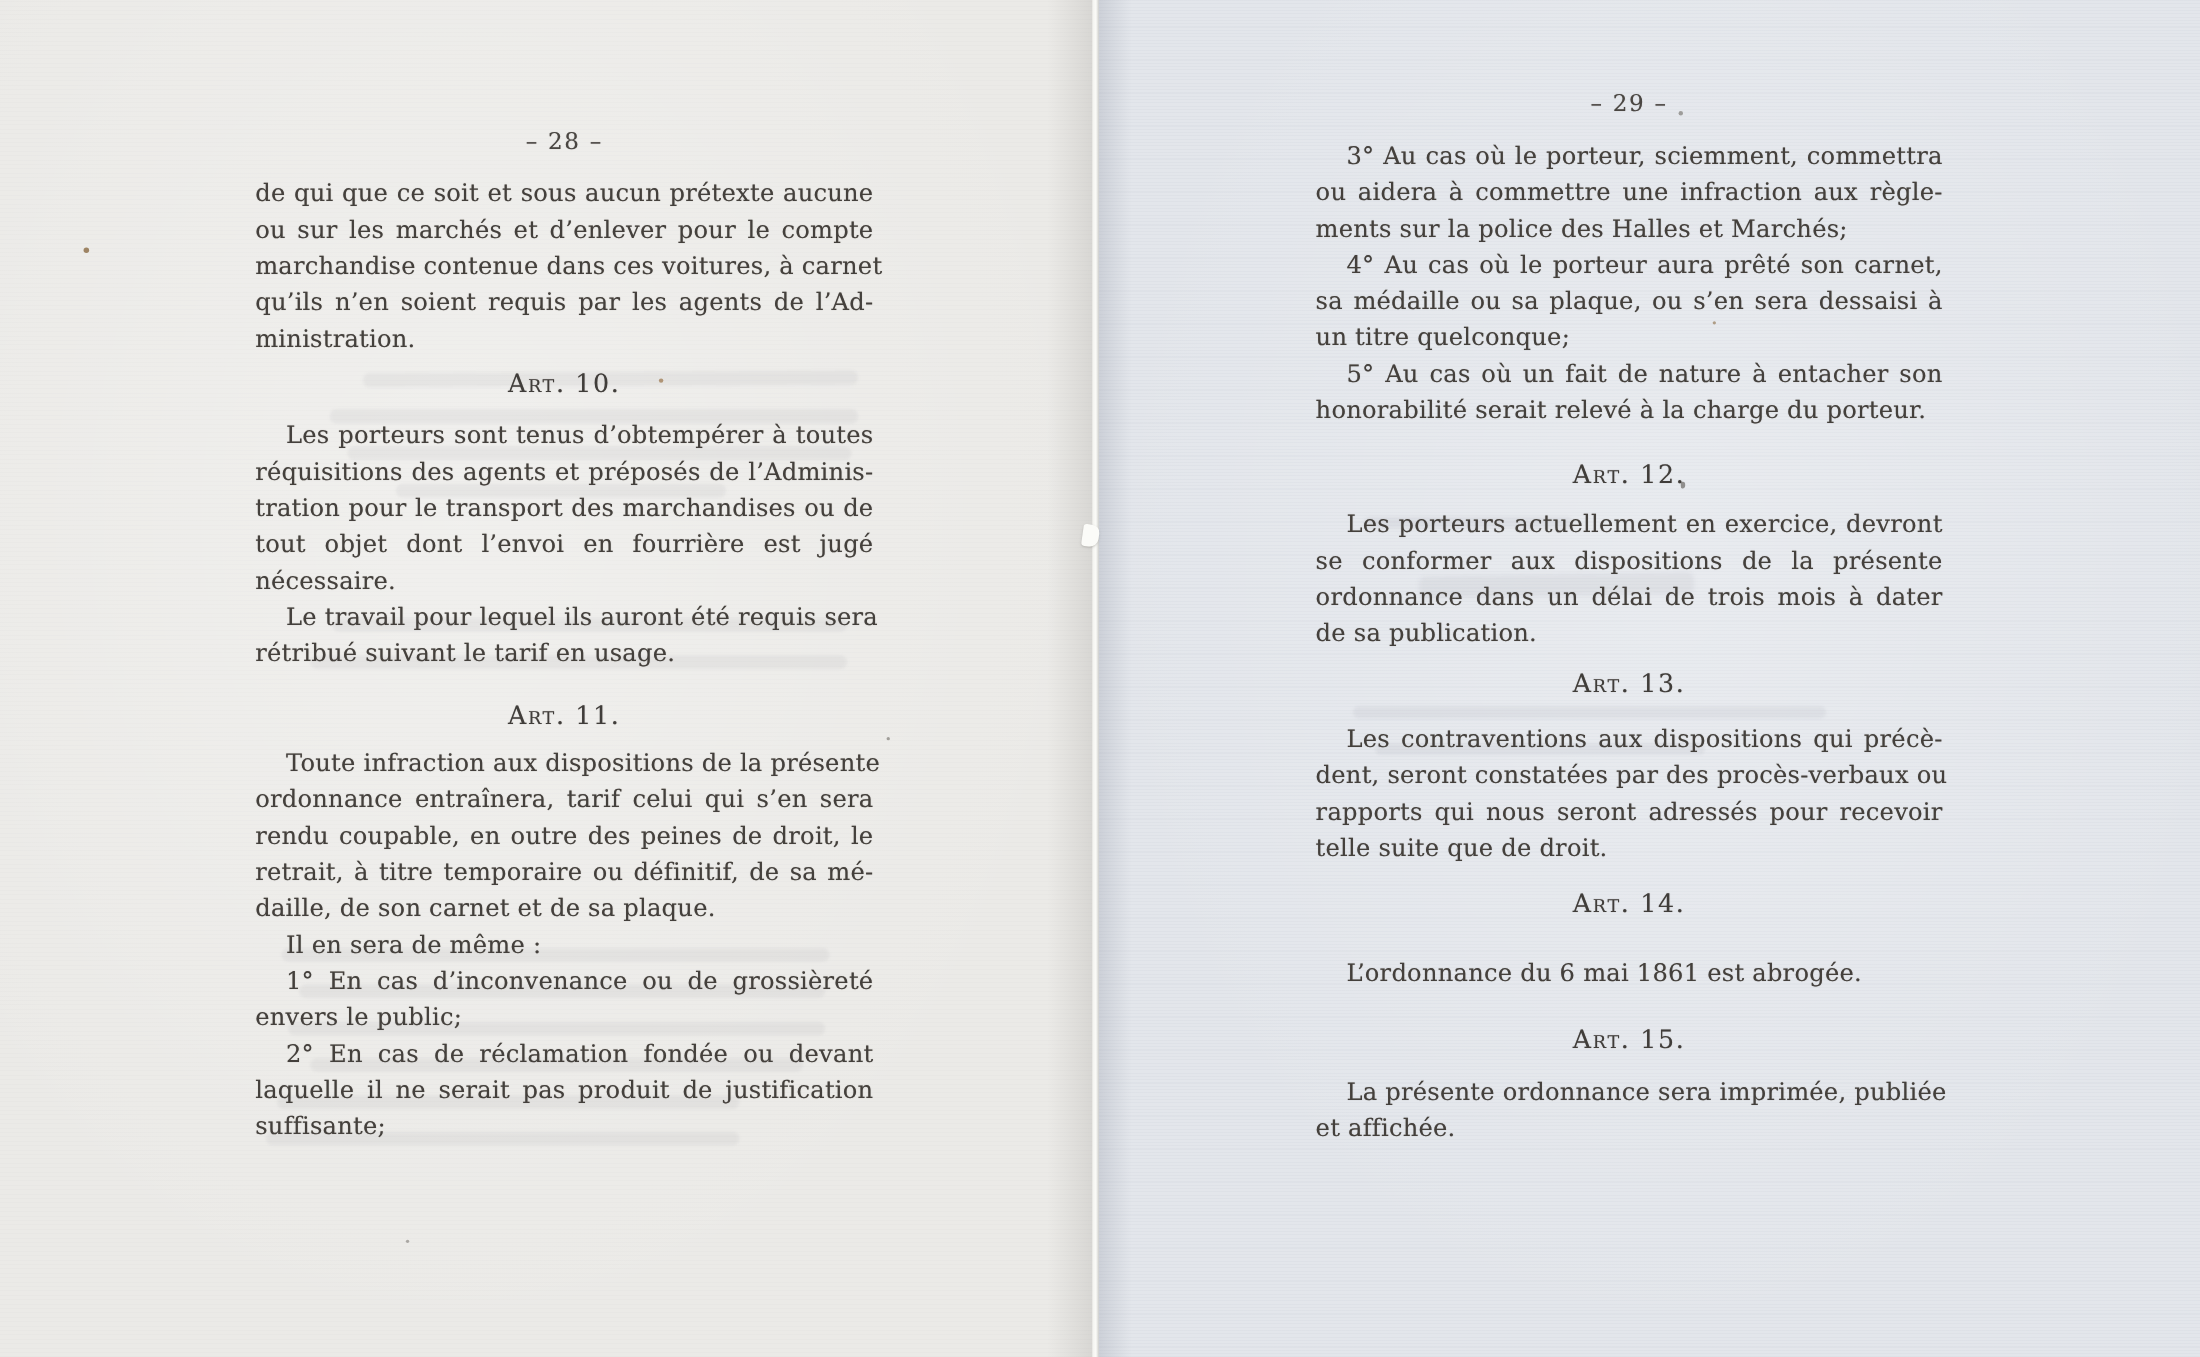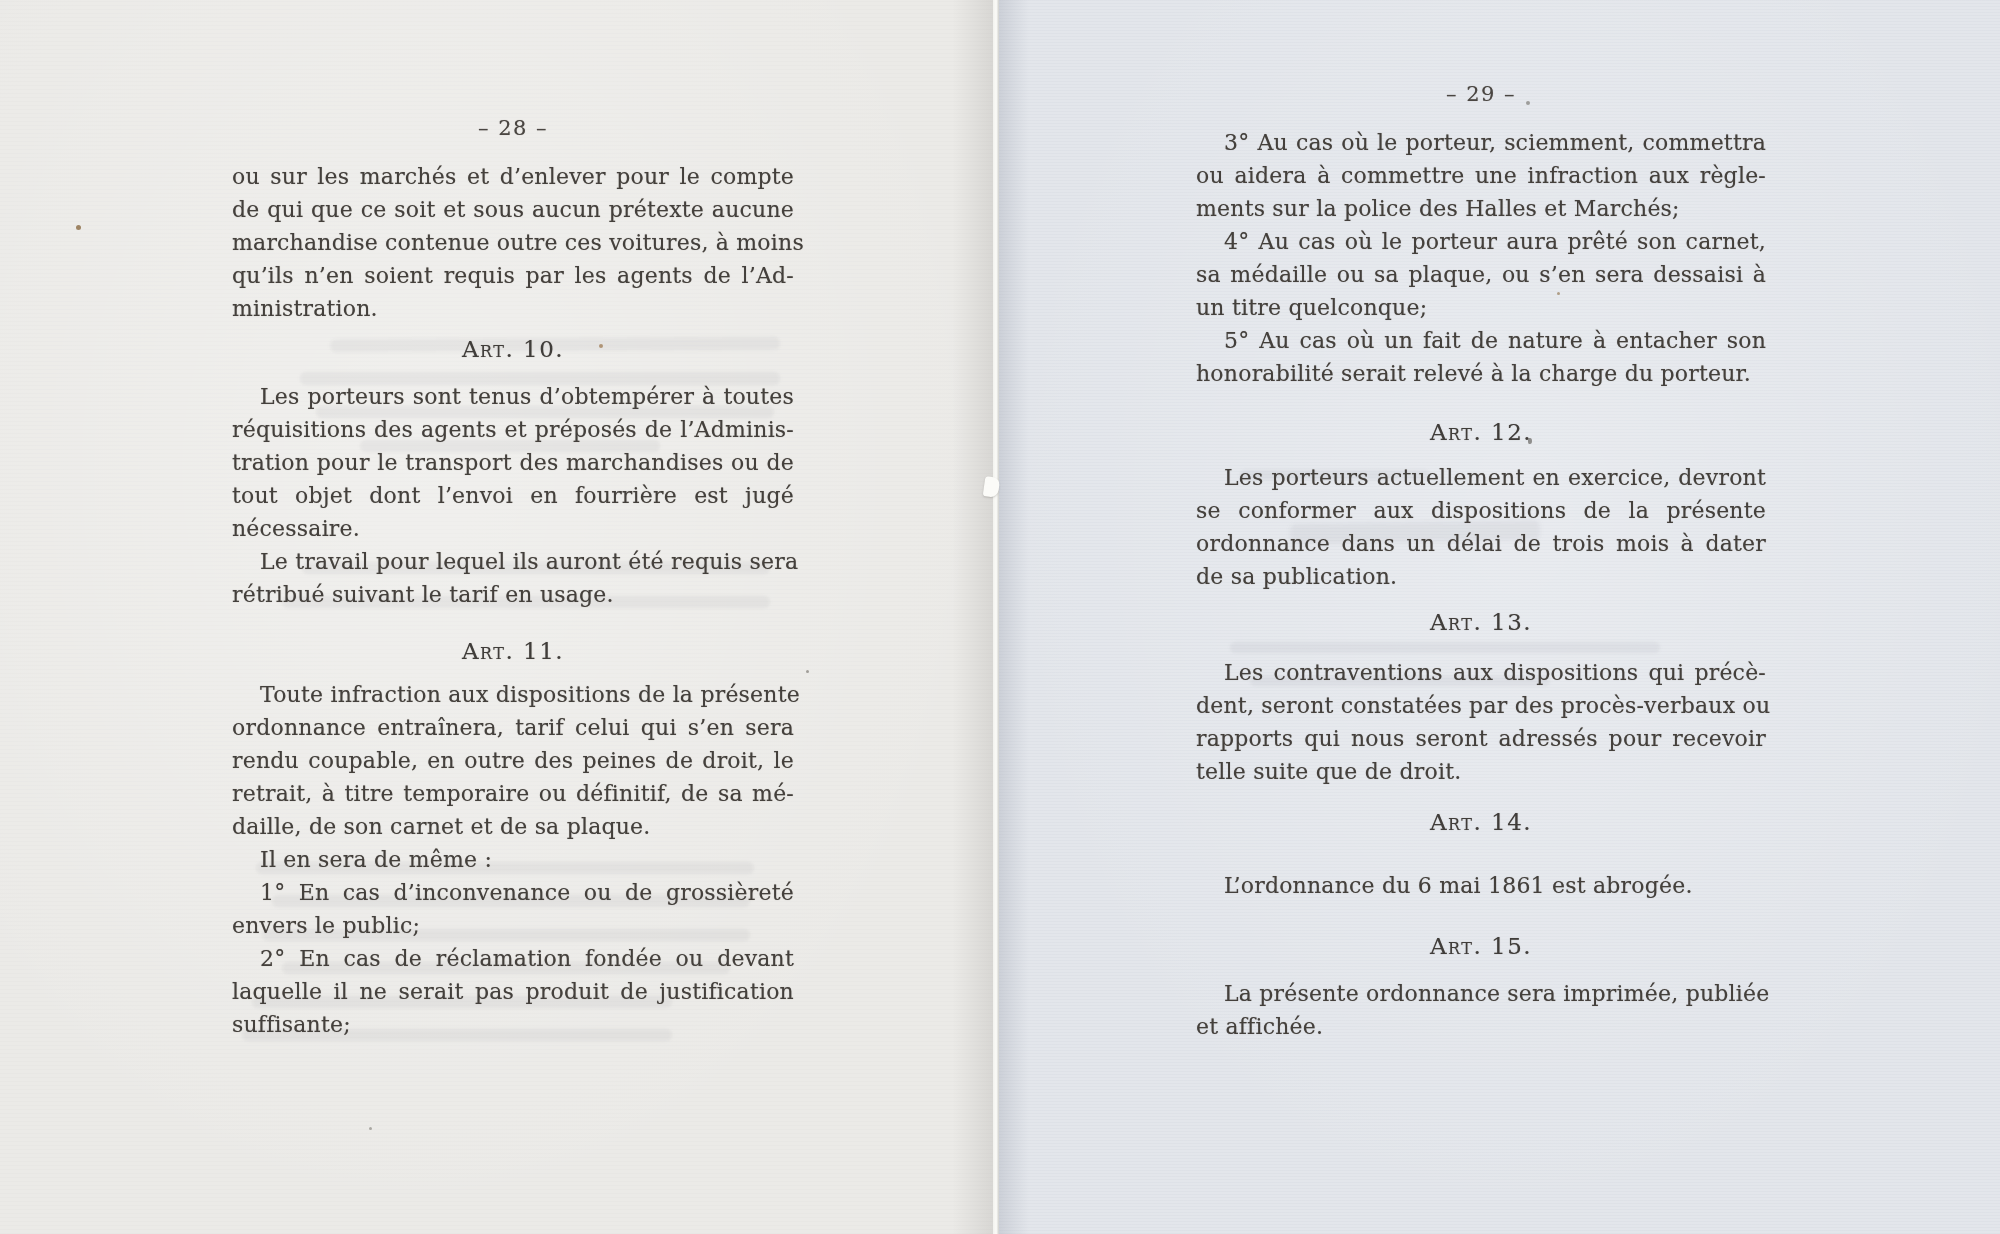--- a/index.html
+++ b/index.html
@@ -70,23 +70,23 @@
 
     <i class="speck" style="left:76px;top:225px;width:5px;height:5px;background:#8a6a42;opacity:.8"></i>
     <i class="speck" style="left:599px;top:344px;width:4px;height:4px;background:#9a7348;opacity:.7"></i>
     <i class="speck" style="left:806px;top:670px;width:3px;height:3px;background:#6e6a64;opacity:.6"></i>
     <i class="speck" style="left:369px;top:1127px;width:3px;height:3px;background:#74716c;opacity:.55"></i>
 
     <div class="col" id="col-left">
       <div class="page-head" style="margin-top:112px">– 28 –</div>
 
       <div class="blk" style="margin-top:15px">
+        <div class="ln j">de qui que ce soit et sous aucun prétexte aucune</div>
         <div class="ln j">ou sur les marchés et d’enlever pour le compte</div>
-        <div class="ln j">de qui que ce soit et sous aucun prétexte aucune</div>
-        <div class="ln j">marchandise contenue outre ces voitures, à moins</div>
+        <div class="ln j">marchandise contenue dans ces voitures, à carnet</div>
         <div class="ln j">qu’ils n’en soient requis par les agents de l’Ad-</div>
         <div class="ln last">ministration.</div>
       </div>
 
       <div class="art" style="margin-top:8px">Art. 10.</div>
 
       <div class="blk" style="margin-top:14px">
         <div class="ln ind">Les porteurs sont tenus d’obtempérer à toutes</div>
         <div class="ln">réquisitions des agents et préposés de l’Adminis-</div>
         <div class="ln">tration pour le transport des marchandises ou de</div>

